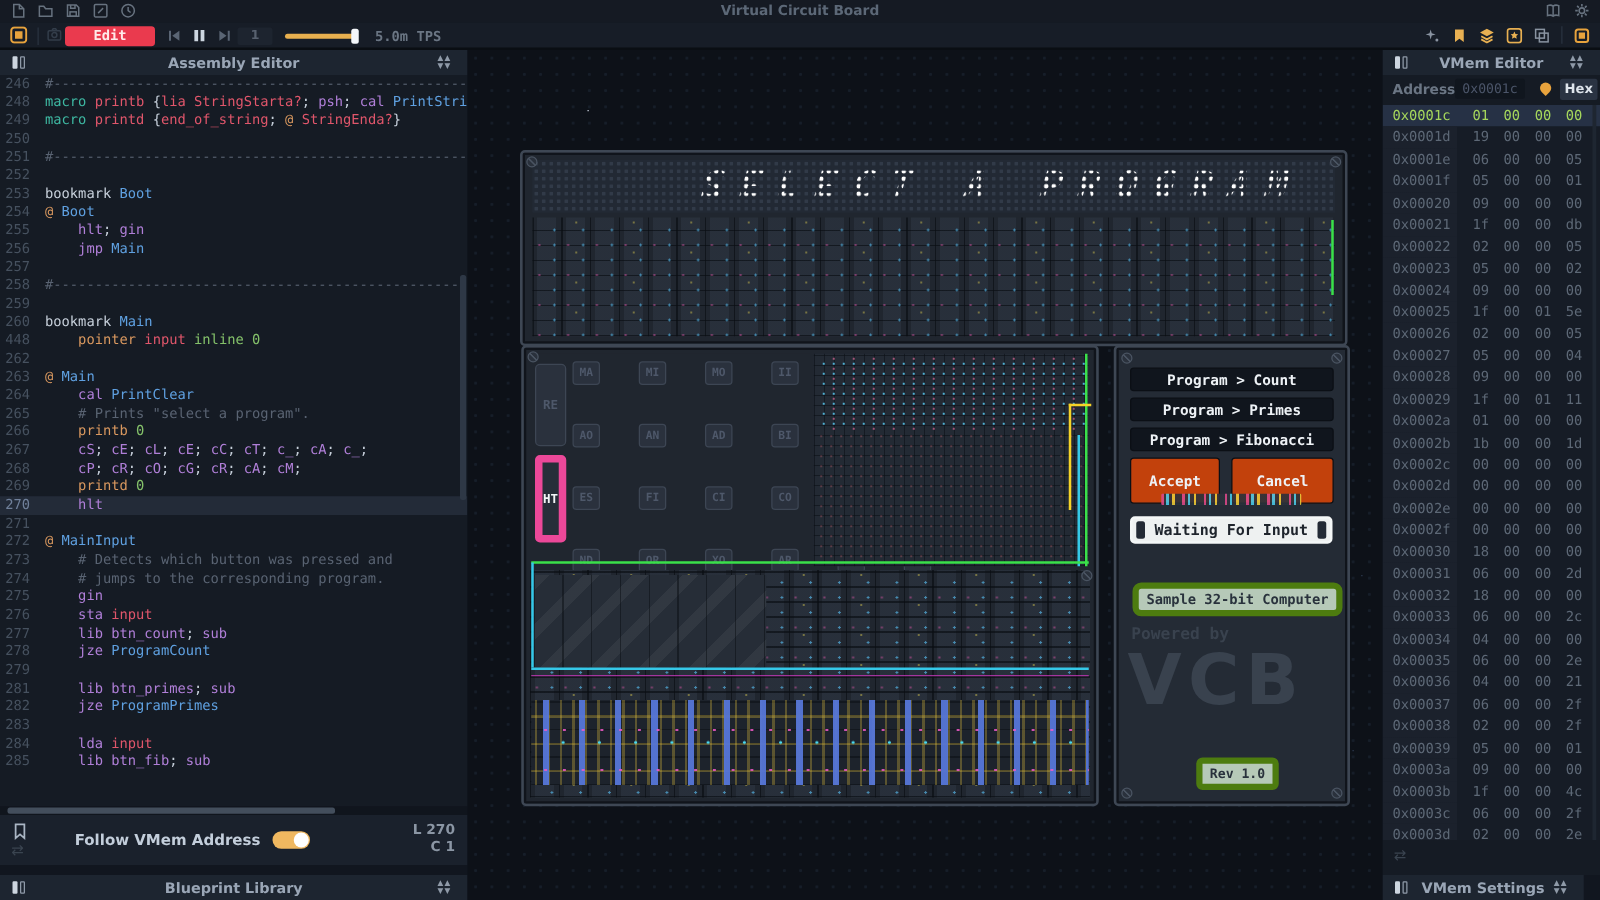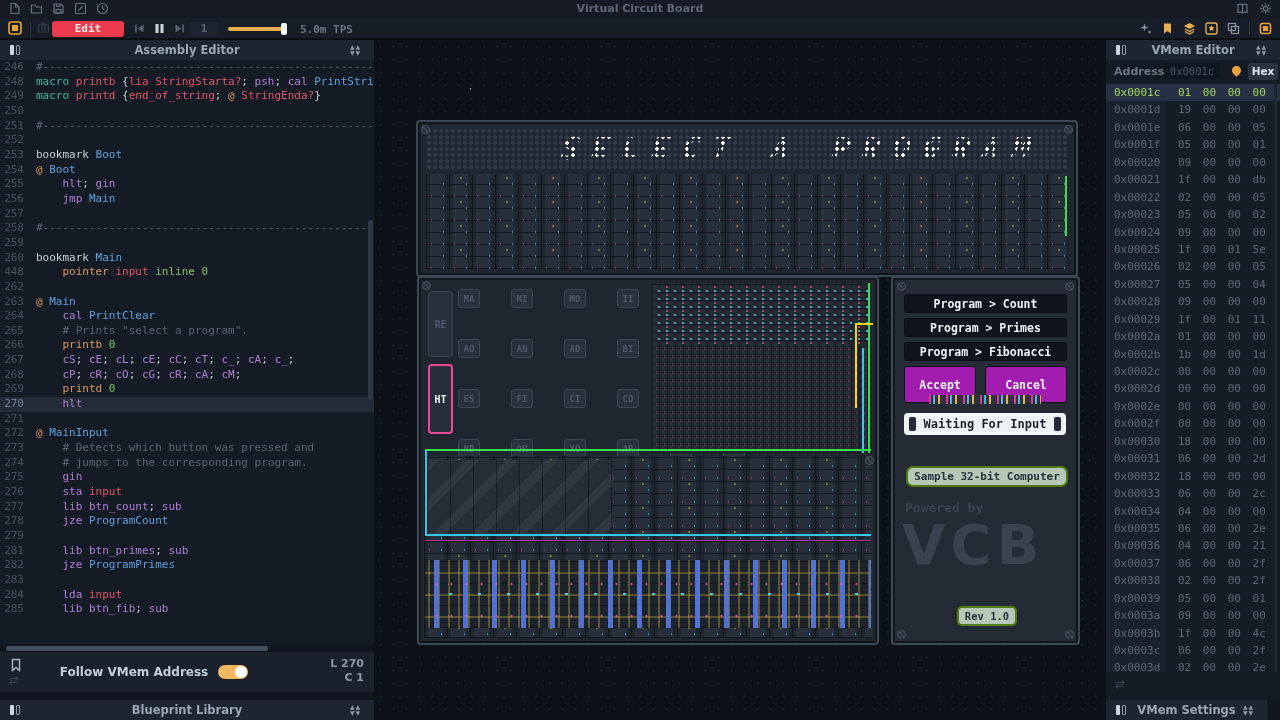--- a/index.html
+++ b/index.html
@@ -130,37 +130,37 @@
   
   .keypad{position:absolute;left:5px;top:5px;width:224px;height:176px;background:#20262f;}
   .kp-grid{position:absolute;left:34px;top:6px;display:grid;grid-template-columns:repeat(6,22px);
            grid-template-rows:repeat(6,19px);column-gap:4px;row-gap:5.5px;gap:31px;}
   .kcell{background:#2a313d;border:1px solid #3d4654;border-radius:3px;color:#4e586a;
          font-family:"DejaVu Sans Mono",monospace;font-size:9px;font-weight:bold;
          display:flex;align-items:center;justify-content:center;box-sizing:border-box;}
   .kside{position:absolute;left:4px;width:25px;background:#2a313d;border:1px solid #3d4654;border-radius:4px;
          color:#4e586a;font-family:"DejaVu Sans Mono",monospace;font-size:10px;font-weight:bold;
          display:flex;align-items:center;justify-content:center;box-sizing:border-box;}
-  .kside.on{border:2px solid #ec4899;color:#f2f5f7;background:#272e39;}
+  .kside.on{border:6px solid #ec4899;color:#f2f5f7;background:#272e39;}
 
   
   .pbtn{position:absolute;left:11px;width:163px;height:19px;background:#10151d;border:1px solid #0b0f15;border-radius:3px;
         color:#eef2f6;font-family:"DejaVu Sans Mono",monospace;font-size:11.5px;font-weight:bold;
         display:flex;align-items:center;justify-content:center;box-sizing:border-box;}
-  .halfbtn{position:absolute;height:37px;background:#a21caf;border:1px solid #0b0f15;border-radius:3px;
+  .halfbtn{position:absolute;height:37px;background:#c2410c;border:1px solid #0b0f15;border-radius:3px;
         color:#eef2f6;font-family:"DejaVu Sans Mono",monospace;font-size:11.5px;font-weight:bold;
         display:flex;align-items:center;justify-content:center;box-sizing:border-box;}
   .ministrip{position:absolute;left:36px;top:117px;width:112px;height:9px;background:
     repeating-linear-gradient(90deg,#d84888 0 2px,#2a313b 2px 4px,#48c8e8 4px 6px,#2a313b 6px 9px,#e8c838 9px 11px,#2a313b 11px 17px);
     border-radius:1px;opacity:.9;}
   .waitbox{position:absolute;left:11px;top:135px;width:162px;height:22px;background:#eef1f1;border:2px solid #f4f7f7;
     border-radius:4px;box-sizing:border-box;display:flex;align-items:center;justify-content:center;
     color:#1e242c;font-family:"DejaVu Sans Mono",monospace;font-size:12px;font-weight:bold;}
   .waitbox .cap{position:absolute;top:2px;width:7px;height:14px;background:#232a35;border-radius:2px;}
-  .pill{position:absolute;background:#b6c9b8;border:2px solid #4d7c0f;border-radius:7px;color:#29323c;
+  .pill{position:absolute;background:#b6c9b8;border:5px solid #4d7c0f;border-radius:7px;color:#29323c;
         font-family:"DejaVu Sans Mono",monospace;font-weight:bold;display:flex;align-items:center;justify-content:center;}
   .powered{position:absolute;color:#39424e;font-family:"DejaVu Sans Mono",monospace;font-weight:bold;}
   .vcbmark{position:absolute;color:#39424e;font-weight:900;font-size:56px;letter-spacing:5px;font-family:"DejaVu Sans",sans-serif;}
 </style>
 </head>
 <body>
 
 <div id="app">
 
   <div class="abs titlebar">

